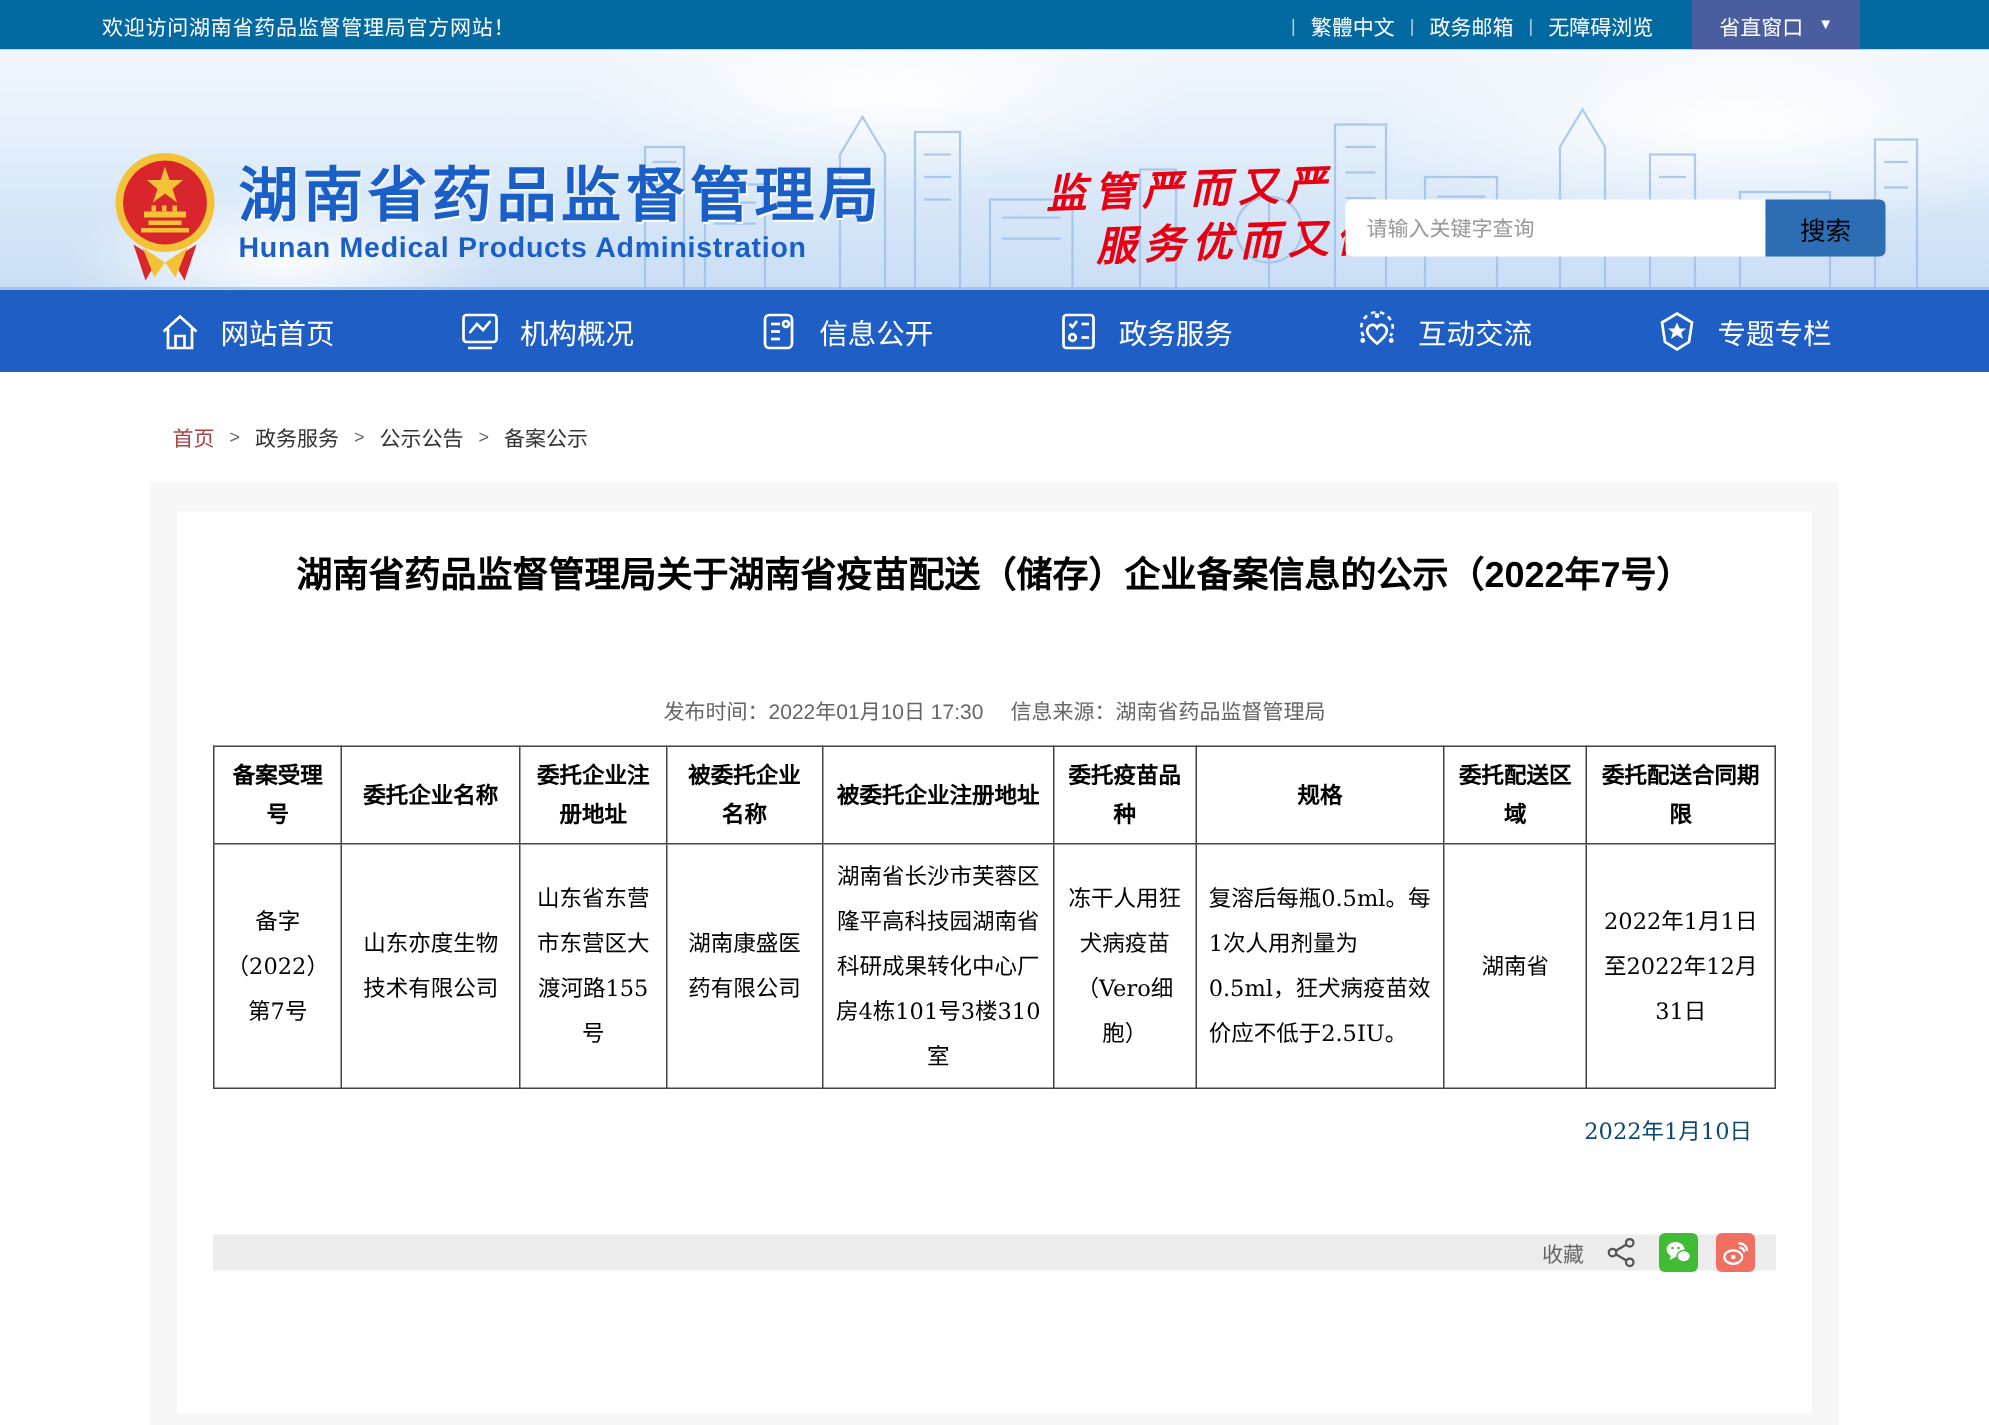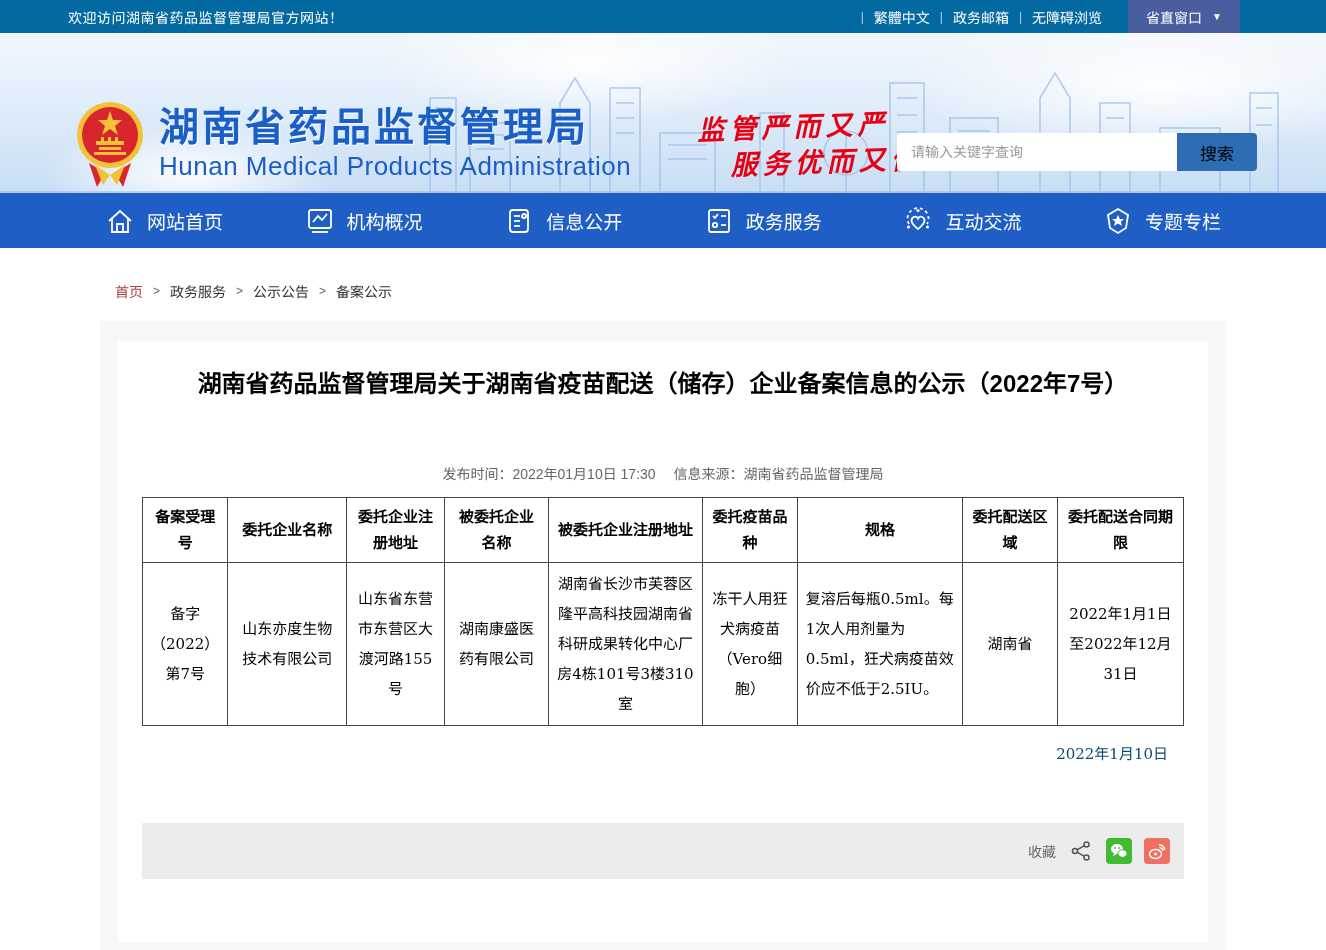--- a/index.html
+++ b/index.html
@@ -19,21 +19,21 @@
   .header { position:relative; height:160px; background:linear-gradient(180deg,#f2f7fd 0%,#e0edfa 45%,#c9ddf4 100%); overflow:hidden; }
   .cloud { position:absolute; background:radial-gradient(ellipse at center, rgba(255,255,255,.95) 0%, rgba(255,255,255,0) 70%); border-radius:50%; }
   .c1 { width:420px; height:120px; left:380px; top:-30px; }
   .c2 { width:520px; height:140px; left:900px; top:-20px; }
   .c3 { width:300px; height:100px; left:40px; top:90px; }
   .skyline { position:absolute; left:0; bottom:0; width:1326px; height:130px; opacity:.8; }
   .brand { position:absolute; left:75px; top:62px; display:flex; align-items:center; }
   .emblem { width:70px; height:96px; }
   .brand-text { margin-left:14px; }
   .site-title { font-size:40px; font-weight:bold; color:#1a5fc8; letter-spacing:3px; line-height:44px; text-shadow:1px 1px 0 #fff; }
-  .site-sub { font-size:26px; font-weight:normal; color:#1a5fc8; letter-spacing:.5px; margin-top:2px; }
+  .site-sub { font-size:19px; font-weight:bold; color:#1a5fc8; letter-spacing:.5px; margin-top:2px; }
   .slogan { position:absolute; left:698px; top:76px; color:#e60012; font-family:"DejaVu Serif","Liberation Serif",serif; font-style:italic; font-weight:bold; font-size:27px; letter-spacing:5px; transform:rotate(-2deg); line-height:36px; }
   .slogan .l2 { margin-left:32px; }
   .searchbox { position:absolute; right:69px; top:100px; display:flex; height:38px; }
   .search-input { width:280px; height:38px; border:none; outline:none; padding:0 14px; font-size:14px; color:#333; border-radius:4px 0 0 4px; background:#fff; }
   .search-input::placeholder { color:#999; }
   .search-btn { width:80px; height:38px; border:none; background:#2d6db4; color:#000000; font-size:17px; border-radius:0 4px 4px 0; cursor:pointer; }
 
   
   .nav { height:55px; background:#1f5ec4; display:flex; align-items:center; justify-content:space-between; padding:0 105px; }
   .nav-item { display:flex; align-items:center; gap:12px; color:#fff; font-size:19px; cursor:pointer; }
@@ -54,21 +54,21 @@
   .para { margin-top:34px; font-size:16px; color:#333; line-height:38px; text-indent:2em; font-family:"DejaVu Serif","Liberation Serif",serif; }
 
   table.rec { width:100%; border-collapse:collapse; margin-top:14px; font-family:"DejaVu Serif","Liberation Serif",serif; }
   table.rec th, table.rec td { border:1px solid #444; text-align:center; vertical-align:middle; padding:6px 8px; }
   table.rec th { font-size:15px; font-weight:bold; color:#000; height:58px; line-height:26px; }
   table.rec td { font-size:15px; color:#000; height:147px; line-height:30px; }
   table.rec td.left { text-align:left; }
 
   .date-line { text-align:right; padding-right:16px; font-size:15px; color:#0c4a6e; margin-top:16px; font-family:"DejaVu Serif","Liberation Serif",serif; }
 
-  .share-bar { margin-top:60px; height:56px; background:#ececec; display:flex; align-items:center; justify-content:flex-end; gap:12px; padding-right:14px; }
+  .share-bar { margin-top:60px; height:24px; background:#ececec; display:flex; align-items:center; justify-content:flex-end; gap:12px; padding-right:14px; }
   .fav-label { color:#666; font-size:14px; cursor:pointer; }
   .share-ico { width:26px; height:26px; cursor:pointer; display:flex; align-items:center; justify-content:center; }
   .app-ico { width:26px; height:26px; border-radius:4px; cursor:pointer; display:flex; align-items:center; justify-content:center; }
   .wechat { background:#3fbb34; }
   .weibo { background:#ef7060; }
 </style>
 </head>
 <body>
 
 <div class="topbar">

